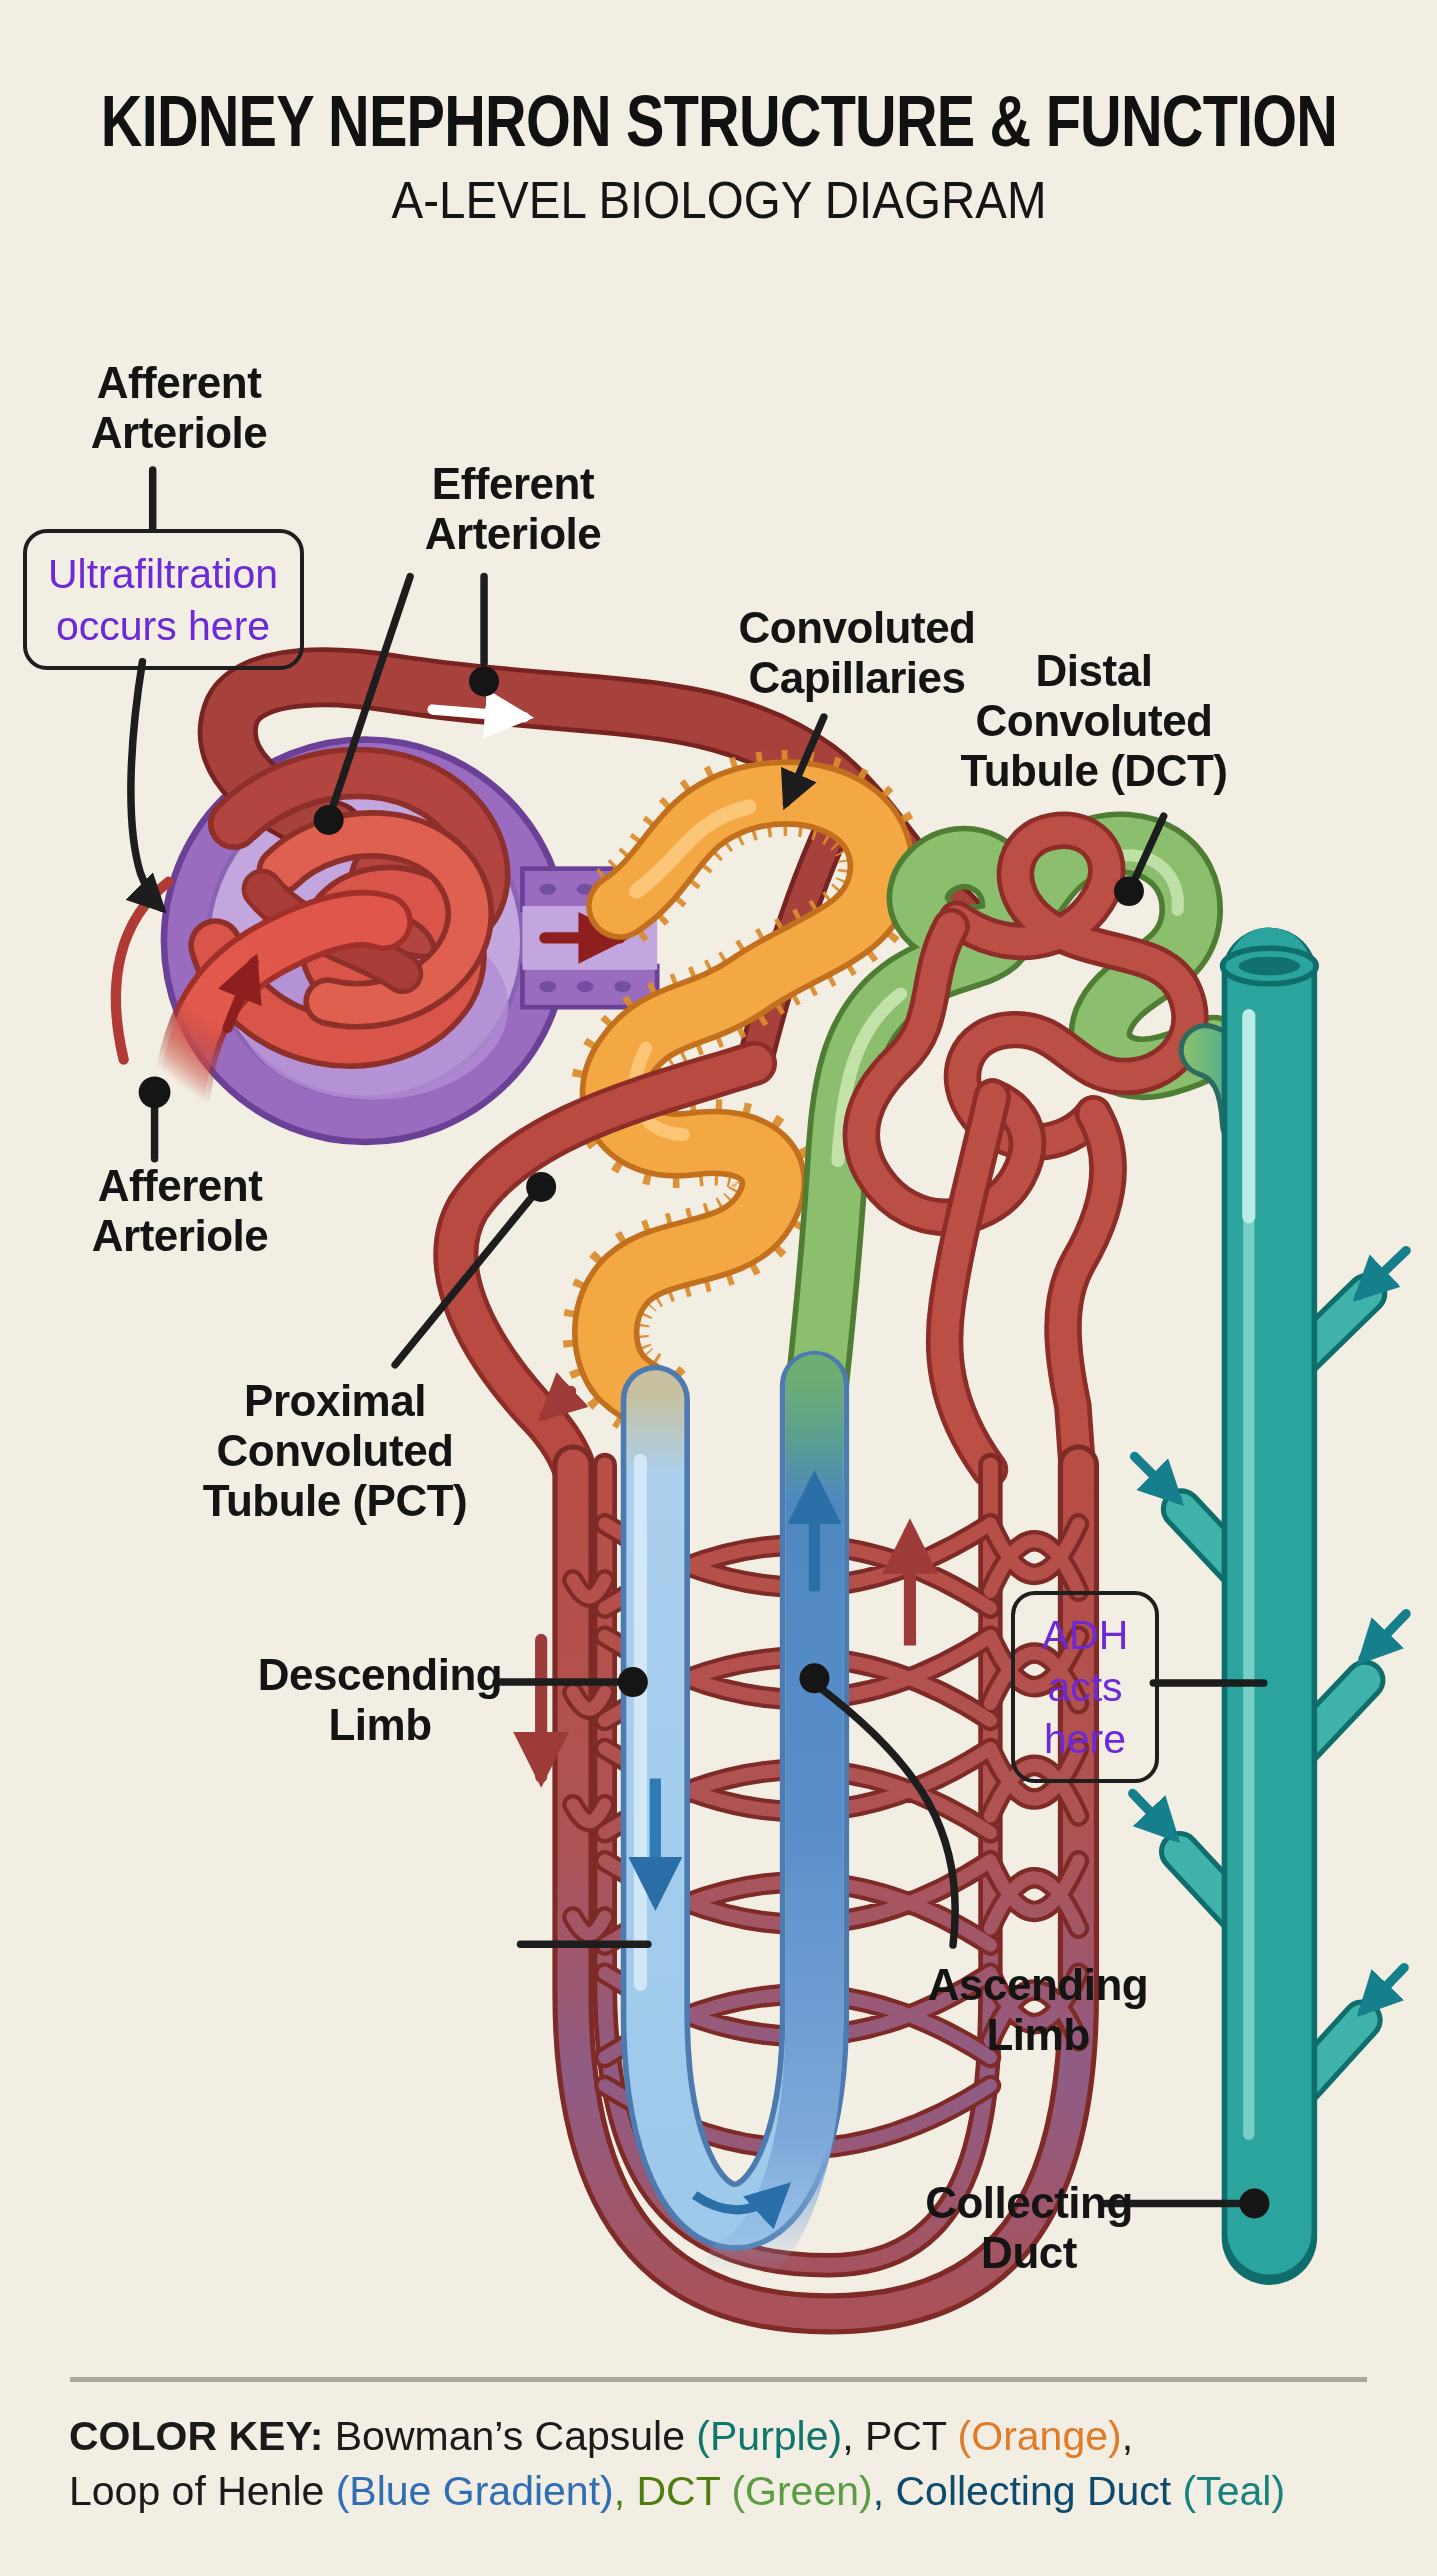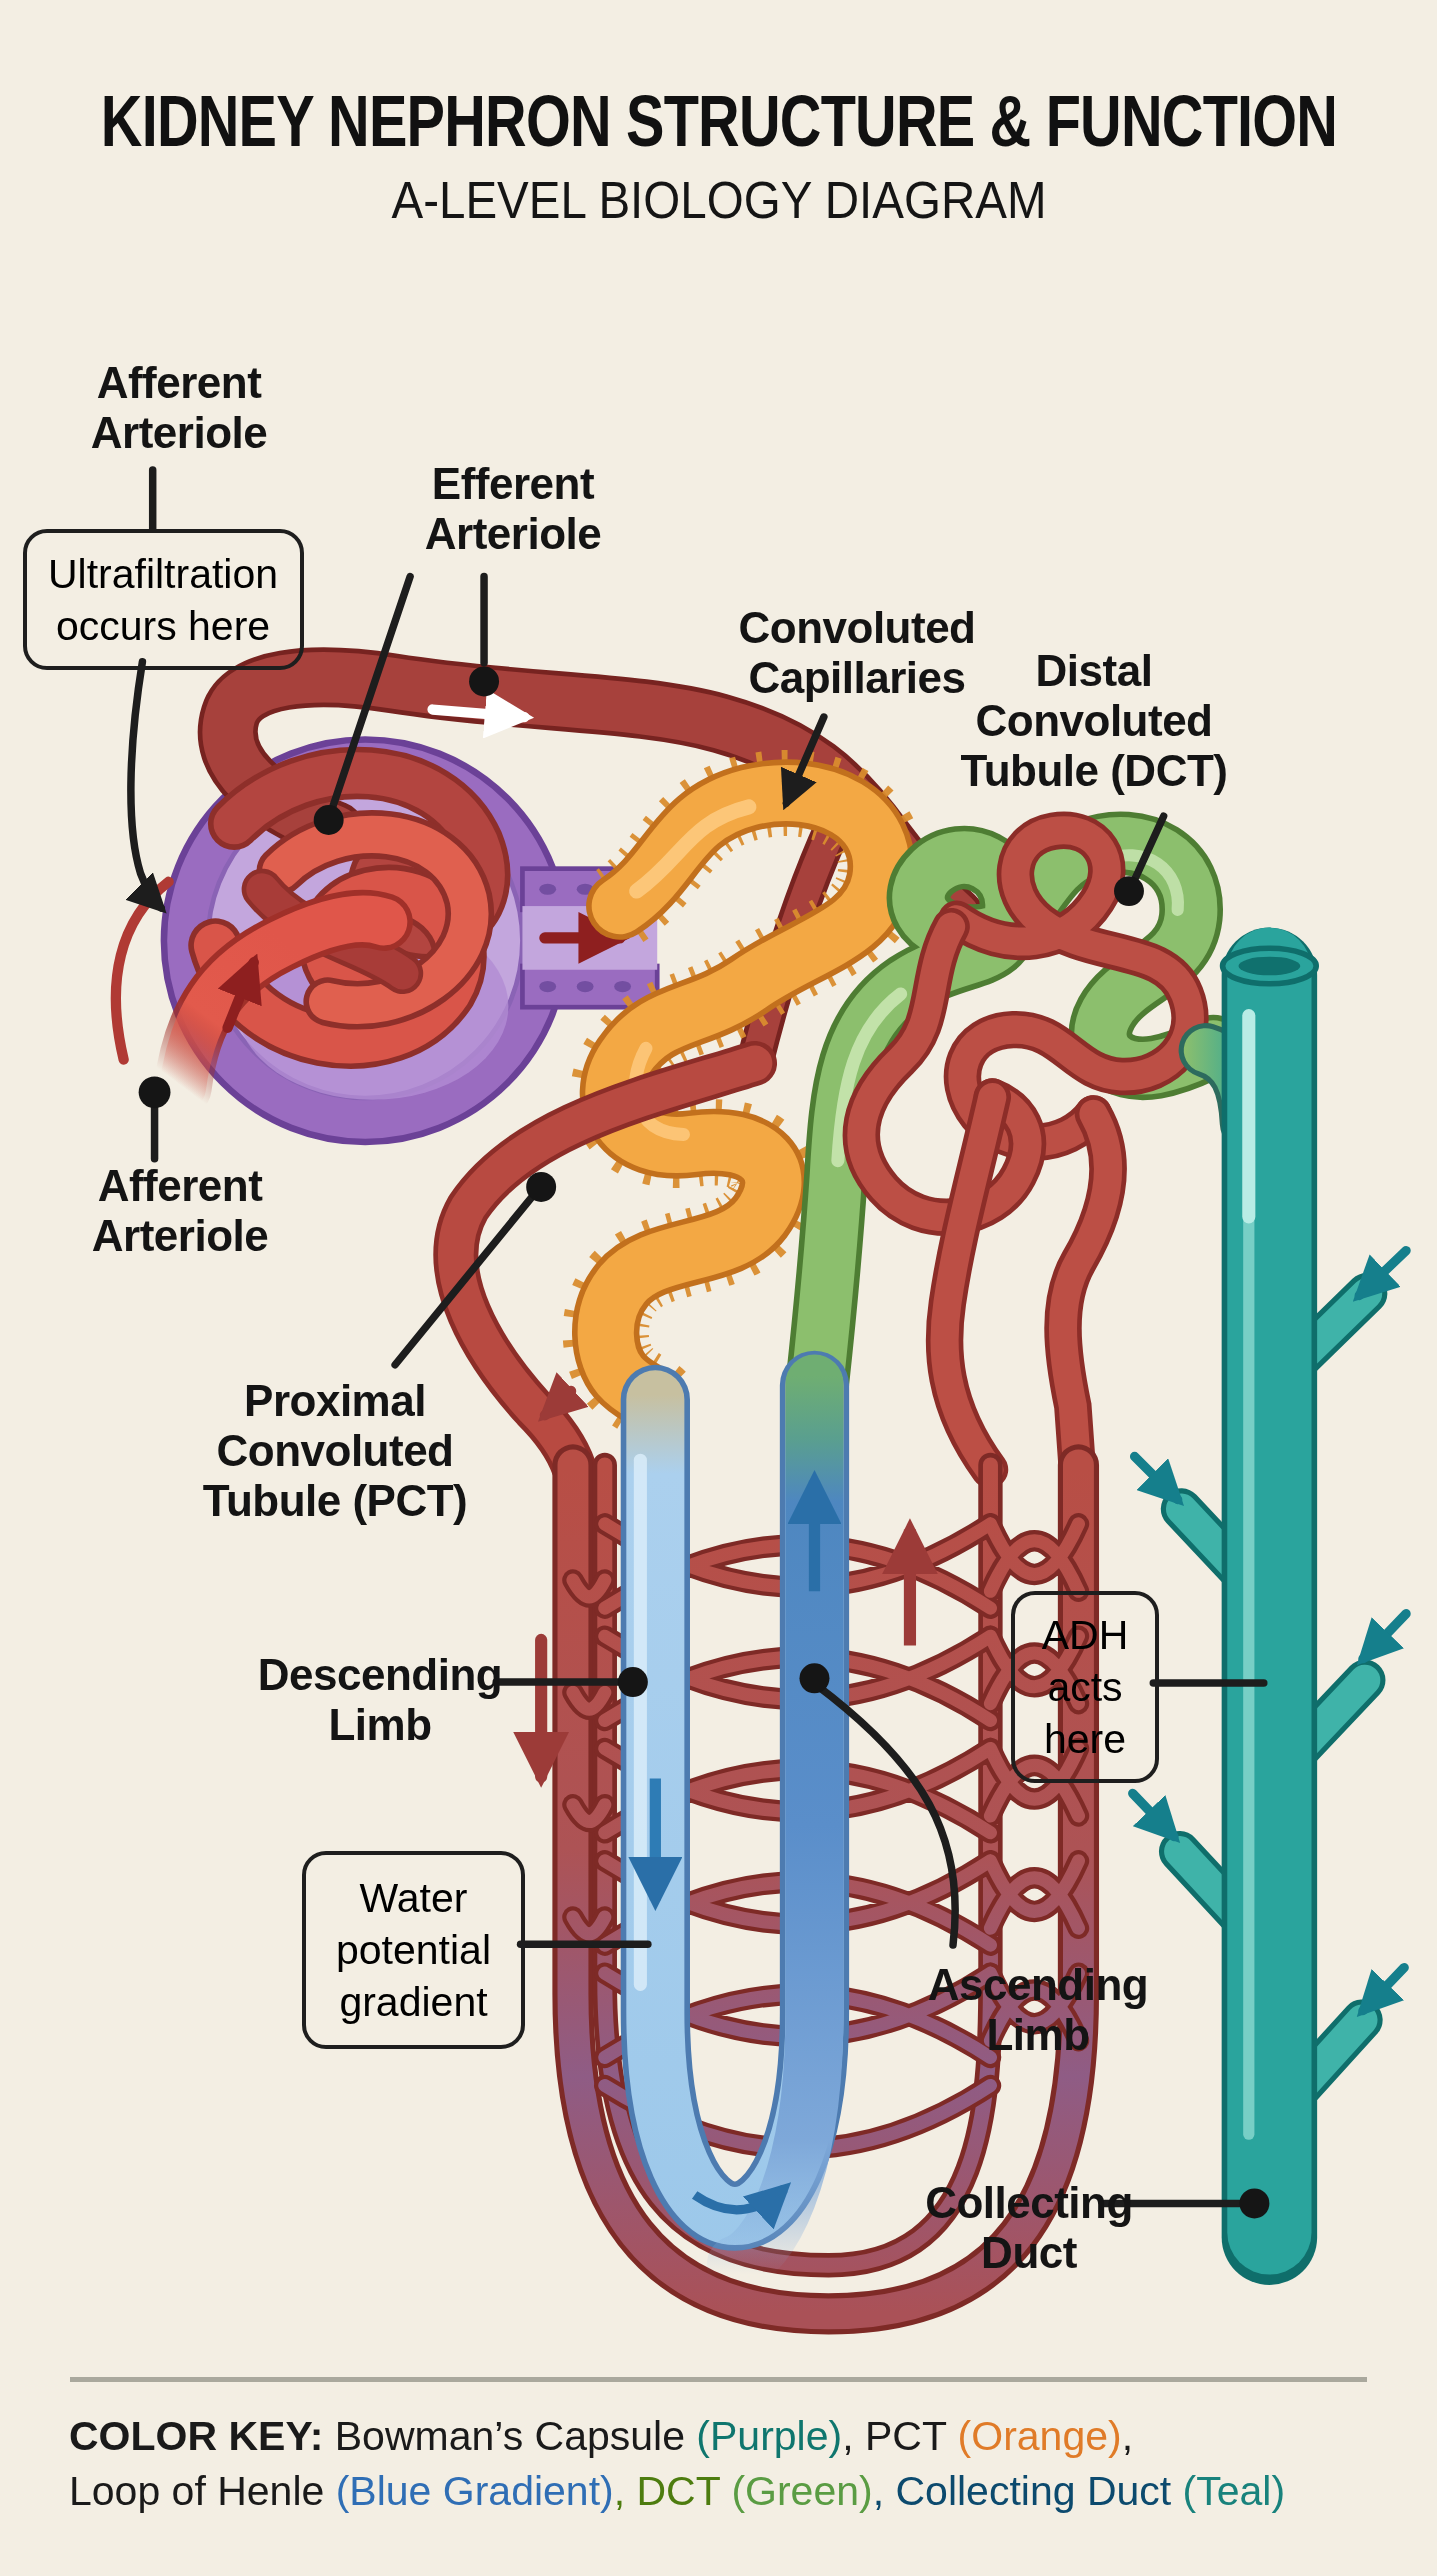--- a/index.html
+++ b/index.html
@@ -9,21 +9,21 @@
   .txt{position:absolute;z-index:2;}
   .title{left:50%;top:82px;transform:translateX(-50%) scale(0.86,1.08);white-space:nowrap;
          font-weight:bold;font-size:67px;letter-spacing:-0.9px;color:#111;}
   .subtitle{left:50%;top:172px;transform:translateX(-50%) scale(0.97,1.05);white-space:nowrap;
          font-size:49px;color:#151515;}
   .lbl{position:absolute;z-index:2;transform:translateX(-50%);text-align:center;
        font-weight:bold;font-size:44px;line-height:50px;letter-spacing:-0.5px;
        white-space:nowrap;color:#141414;margin-left:26px;}
   .callout{position:absolute;z-index:2;border:4.7px solid #1e1e1e;border-radius:24px;
        display:flex;flex-direction:column;align-items:center;justify-content:center;
-       font-size:41px;line-height:52px;color:#000000;text-align:center;}
+       font-size:41px;line-height:52px;color:#6d28d9;text-align:center;}
   .divider{position:absolute;z-index:2;background:#a9a89d;}
   .key{position:absolute;z-index:2;left:69px;top:2409px;font-size:41px;line-height:55px;color:#1b1b1b;}
   .key .b{font-weight:bold;}
 </style>
 </head>
 <body>
 
 <div id="stage">
 
   <svg class="art" width="1438" height="2576" viewBox="0 0 1536 2752">
@@ -272,25 +272,20 @@
   <div class="lbl" style="left:1003px;top:2178px">
     <div>Collecting</div>
     <div>Duct</div>
   </div>
 
   <div class="callout" style="left:22.5px;top:529px;width:273px;height:133px">
     <div>Ultrafiltration</div>
     <div>occurs here</div>
   </div>
 
-  <div class="callout" style="left:302px;top:1851px;width:215px;height:190px">
-    <div>Water</div>
-    <div>potential</div>
-    <div>gradient</div>
-  </div>
 
   <div class="callout" style="left:1011px;top:1591px;width:140px;height:184px">
     <div>ADH</div>
     <div>acts</div>
     <div>here</div>
   </div>
 
   <div class="divider" style="left:70px;top:2377px;width:1297px;height:4.7px"></div>
 
   <div class="key">

